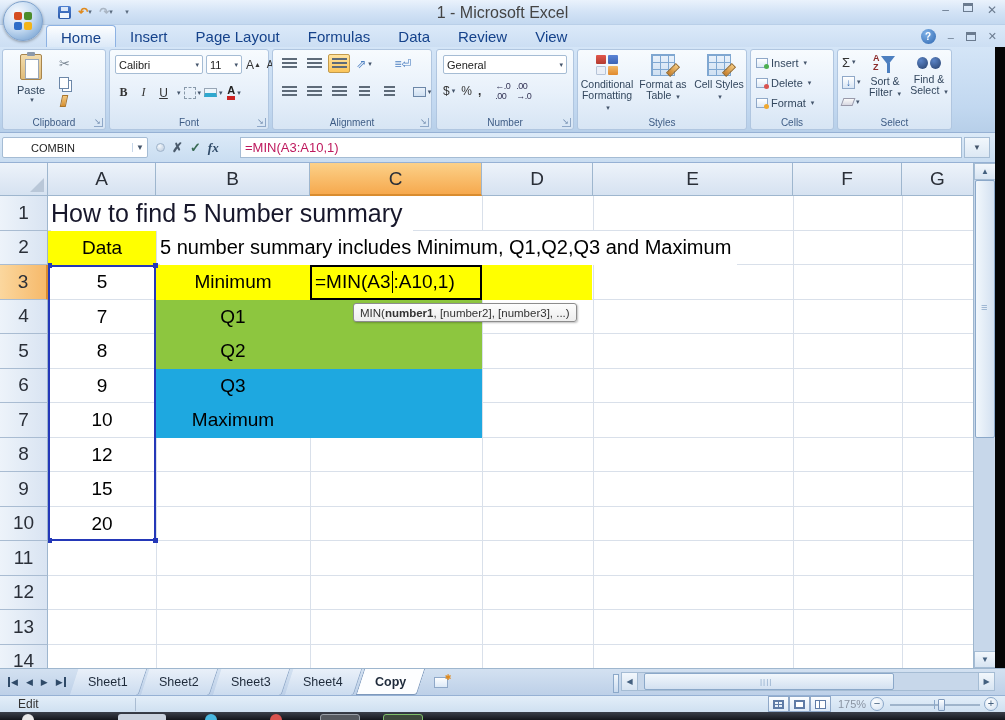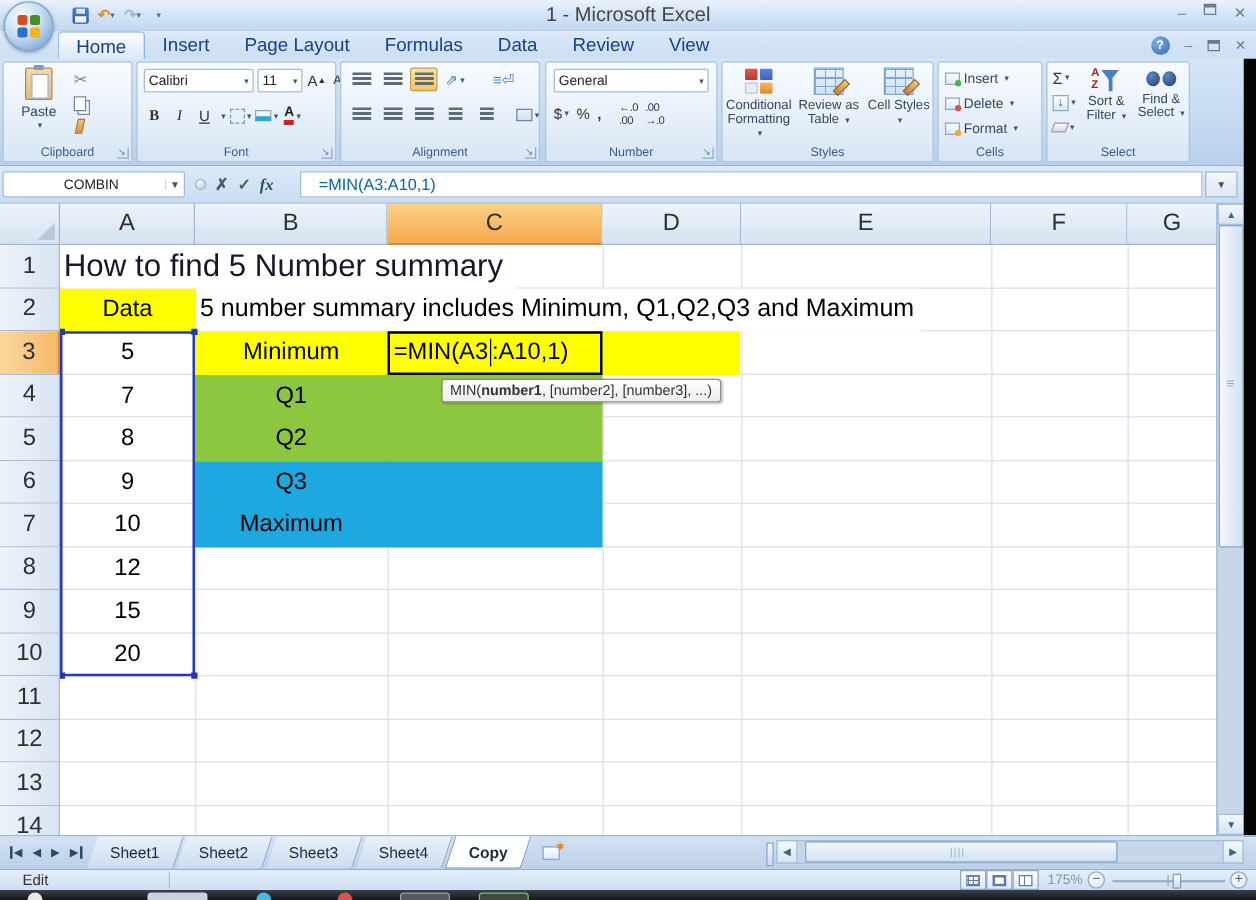--- a/index.html
+++ b/index.html
@@ -128,30 +128,30 @@
   .funnel:after { content:""; position:absolute; left:-1.5px; top:-2px; width:3px; height:10px; background:#4C7FC0; }
   .fs-ic { width:24px; height:18px; position:relative; }
   .fs-ic:before, .fs-ic:after { content:""; position:absolute; top:3px; width:11px; height:12px; border-radius:50%;
     background:radial-gradient(circle at 35% 30%, #5B84C6, #27406B); }
   .fs-ic:before{ left:0; } .fs-ic:after{ right:0; }
 
   
   .fbar { position:absolute; left:0; top:133px; width:1005px; height:30px;
     background:linear-gradient(#DCEAF8,#C9DDF1); border-bottom:1px solid #96B1D4; display:flex; align-items:center; }
   .namebox { position:absolute; left:2px; top:4px; width:146px; height:21px; background:#fff;
-    border:1px solid #A5BCD4; border-radius:2px; display:flex; align-items:center;padding-left:20px; }
+    border:1px solid #A5BCD4; border-radius:2px; display:flex; align-items:center; }
   .namebox .nbtext { flex:1; font-size:11px; color:#222; padding-left:28px; }
   .namebox .nbdd { width:15px; text-align:center; font-size:8px; color:#44556B; border-left:1px solid #C6D6E8; }
   .fbtns { position:absolute; left:152px; top:4px; height:21px; display:flex; align-items:center; gap:7px; padding-left:4px; }
   .fb-dot { width:9px; height:9px; border-radius:50%; background:radial-gradient(circle at 35% 30%,#F4F8FC,#B9C9DC); border:1px solid #9FB4CB; }
   .fb-x { color:#4A5A6B; font-size:13px; font-weight:bold; }
   .fb-ok { color:#3A6B55; font-size:13px; font-weight:bold; }
   .fb-fx { font-style:italic; font-family:"Liberation Serif",serif; font-size:13px; color:#2F4A68; font-weight:bold; }
   .finput { position:absolute; left:240px; top:4px; width:722px; height:21px; background:#fff;
-    border:1px solid #A5BCD4; font-size:13px; color:#0369a1; display:flex; align-items:center; padding-left:14px; }
+    border:1px solid #A5BCD4; font-size:13px; color:#be185d; display:flex; align-items:center; padding-left:4px; }
   .fexpand { position:absolute; left:964px; top:4px; width:26px; height:21px; background:linear-gradient(#F2F7FC,#DCE8F4);
     border:1px solid #A5BCD4; font-size:8px; color:#44556B; display:flex; align-items:center; justify-content:center; }
 
   
   .colhdrs { position:absolute; left:0; top:163px; width:973px; height:33px; display:flex; }
   .chd { height:33px; background:linear-gradient(#EDF3FA,#D6E2F1); border-right:1px solid #9EB6CE; border-bottom:1px solid #9EB6CE;
     display:flex; align-items:center; justify-content:center; font-size:19px; color:#2A2F38; }
   .chd.active { background:linear-gradient(#FCD189,#F6A94E); border-bottom:2px solid #D98C2F; }
   .corner { width:48px; position:relative; background:linear-gradient(#EDF3FA,#D6E2F1); }
   .corner:after { content:""; position:absolute; right:3px; bottom:3px; width:0; height:0;
@@ -430,21 +430,21 @@
             <span class="cf2"></span>
             <span class="cf3"></span>
             <span class="cf4"></span>
           </span>
         <span class="slbl"><span>Conditional Formatting</span> <span class="dd">▾</span></span>
       </div>
       <div class="sbig" style="left:58px;">
         <span class="ic22 grid-ic">
             <span class="brush"></span>
           </span>
-        <span class="slbl"><span>Review as Table</span> <span class="dd">▾</span></span>
+        <span class="slbl"><span>Format as Table</span> <span class="dd">▾</span></span>
       </div>
       <div class="sbig" style="left:114px;">
         <span class="ic22 grid-ic">
             <span class="brush"></span>
           </span>
         <span class="slbl"><span>Cell Styles</span> <span class="dd">▾</span></span>
       </div>
       <div class="glabel">Styles</div>
     </div>
 

